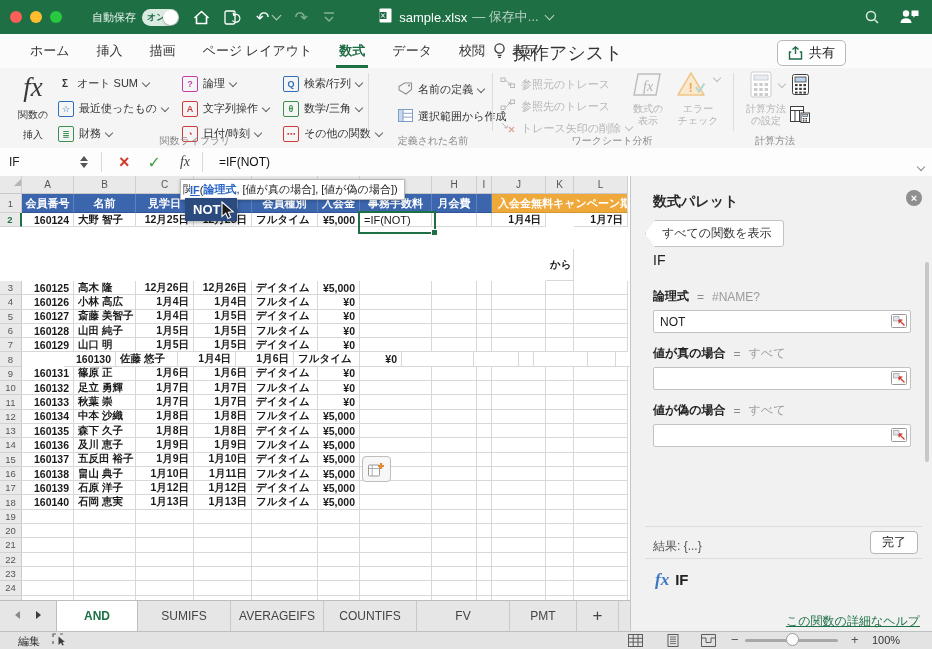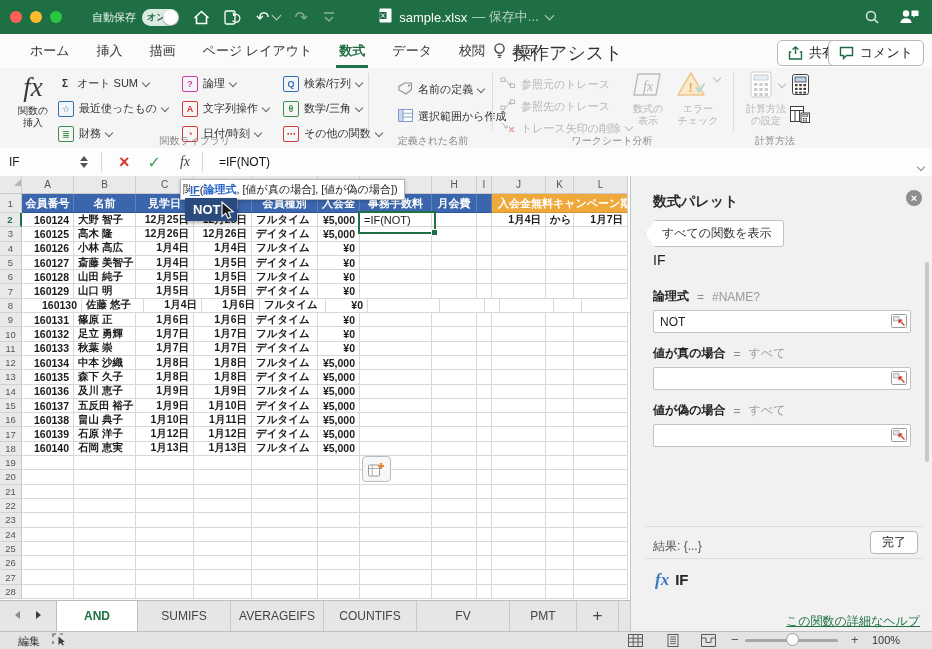--- a/index.html
+++ b/index.html
@@ -31,21 +31,21 @@
   #assist{left:492px;top:41px;display:flex;align-items:center;font-size:18px;color:#333;}
   .pillbtn{height:24px;border:1px solid #b8b8b8;border-radius:5px;background:#fff;display:flex;align-items:center;padding:0 10px;font-size:13px;color:#222;}
   .pillbtn svg{margin-right:6px;}
 
   
   #ribbon{left:0;top:68px;width:932px;height:80px;background:#f5f5f5;border-bottom:1px solid #d6d6d6;}
   .gsep{position:absolute;top:5px;width:1px;height:58px;background:#dcdcdc;}
   .glabel{position:absolute;top:66px;font-size:10px;color:#8a8a8a;white-space:nowrap;transform:translateX(-50%);}
   #insertfx{left:10px;top:4px;width:46px;text-align:center;}
   #insertfx .fxbig{font-family:"Liberation Serif","DejaVu Serif",serif;font-style:italic;font-size:27px;color:#3a3a3a;line-height:30px;}
-  #insertfx .biglbl{font-size:10px;color:#333;white-space:pre-line;line-height:12px;margin-top:3px;}
+  #insertfx .biglbl{font-size:10px;color:#333;white-space:pre-line;line-height:20px;margin-top:3px;}
   #libcols{left:58px;top:3px;display:flex;}
   .libcol{display:flex;flex-direction:column;margin-right:14px;}
   .libbtn{display:flex;align-items:center;height:25px;white-space:nowrap;}
   .libic{width:14px;height:14px;display:flex;align-items:center;justify-content:center;font-size:10px;font-weight:bold;margin-right:5px;}
   .libic.boxed{border:1px solid;border-radius:2px;font-size:9px;}
   .liblbl{font-size:11px;color:#333;}
   .cv{display:inline-block;width:5px;height:5px;border-right:1.4px solid #666;border-bottom:1.4px solid #666;transform:rotate(45deg);margin:-2px 0 0 5px;}
   .cv.gray{border-color:#bdbdbd;}
   .ritem{display:flex;align-items:center;height:22px;white-space:nowrap;font-size:11px;color:#333;}
   .ritem svg{margin-right:5px;}
@@ -211,26 +211,20 @@
         </svg></span>
     <span>操作アシスト</span>
   </div>
   <div class="pillbtn abs" style="right:86px;top:40px">
     <svg width="15" height="14">
         <path d="M7.5 1 v7" stroke="#1e6b43" stroke-width="1.4" fill="none"></path>
         <path d="M4.5 3.6 L7.5 0.9 L10.5 3.6" fill="none" stroke="#1e6b43" stroke-width="1.4"></path>
         <path d="M3.2 6 H1.5 V13 H13.5 V6 H11.8" fill="none" stroke="#1e6b43" stroke-width="1.4"></path>
       </svg>
     <span>共有</span>
-  </div>
-  <div class="pillbtn abs" style="right:8px;top:40px">
-    <svg width="15" height="14">
-        <path d="M1.5 1.5 h12 v8 h-6 l-3 3 v-3 h-3 z" fill="none" stroke="#1e6b43" stroke-width="1.4"></path>
-      </svg>
-    <span>コメント</span>
   </div>
 
   <div id="ribbon" class="abs">
     <div id="insertfx" class="abs">
       <div class="fxbig">fx</div>
       <div class="biglbl">関数の
 挿入</div>
     </div>
     <div id="libcols" class="abs">
         <div class="libcol">
@@ -450,21 +444,21 @@
         <div class="cell rt" style="width: 52px; height: 14.3px;">160124</div>
         <div class="cell l" style="width: 62px; height: 14.3px;">大野 智子</div>
         <div class="cell rt" style="width: 58px; height: 14.3px;">12月25日</div>
         <div class="cell rt" style="width: 58px; height: 14.3px;">12月25日</div>
         <div class="cell l" style="width: 66px; height: 14.3px;">フルタイム</div>
         <div class="cell rt" style="width: 42px; height: 14.3px;">¥5,000</div>
         <div class="cell l fcell" style="width: 72px; height: 14.3px;">=IF(NOT)</div>
         <div class="cell l" style="width: 45px; height: 14.3px;"></div>
         <div class="cell c" style="width: 15px; height: 14.3px;"></div>
         <div class="cell rt" style="width: 54px; height: 14.3px;">1月4日</div>
-        <div class="cell l" style="width: 28px; height: 14px;">から</div>
+        <div class="cell l" style="width: 28px; height: 32px; margin-top: 36px;">から</div>
         <div class="cell rt" style="width: 54px; height: 14.3px;">1月7日</div>
       </div>
       <div class="grow">
         <div class="gut" style="height: 14.3px;">3</div>
         <div class="cell rt" style="width: 52px; height: 14.3px;">160125</div>
         <div class="cell l" style="width: 62px; height: 14.3px;">高木 隆</div>
         <div class="cell rt" style="width: 58px; height: 14.3px;">12月26日</div>
         <div class="cell rt" style="width: 58px; height: 14.3px;">12月26日</div>
         <div class="cell l" style="width: 66px; height: 14.3px;">デイタイム</div>
         <div class="cell rt" style="width: 42px; height: 14.3px;">¥5,000</div>
@@ -530,21 +524,21 @@
         <div class="cell rt" style="width: 42px; height: 14.3px;">¥0</div>
         <div class="cell l" style="width: 72px; height: 14.3px;"></div>
         <div class="cell l" style="width: 45px; height: 14.3px;"></div>
         <div class="cell c" style="width: 15px; height: 14.3px;"></div>
         <div class="cell rt" style="width: 54px; height: 14.3px;"></div>
         <div class="cell l" style="width: 28px; height: 14.3px;"></div>
         <div class="cell rt" style="width: 54px; height: 14.3px;"></div>
       </div>
       <div class="grow">
         <div class="gut" style="height: 14.3px;">8</div>
-        <div class="cell rt" style="width: 60px; height: 14.3px;">160130</div>
+        <div class="cell rt" style="width: 52px; height: 14.3px; margin-left: 42px;">160130</div>
         <div class="cell l" style="width: 62px; height: 14.3px;">佐藤 悠子</div>
         <div class="cell rt" style="width: 58px; height: 14.3px;">1月4日</div>
         <div class="cell rt" style="width: 58px; height: 14.3px;">1月6日</div>
         <div class="cell l" style="width: 66px; height: 14.3px;">フルタイム</div>
         <div class="cell rt" style="width: 42px; height: 14.3px;">¥0</div>
         <div class="cell l" style="width: 72px; height: 14.3px;"></div>
         <div class="cell l" style="width: 45px; height: 14.3px;"></div>
         <div class="cell c" style="width: 15px; height: 14.3px;"></div>
         <div class="cell rt" style="width: 54px; height: 14.3px;"></div>
         <div class="cell l" style="width: 28px; height: 14.3px;"></div>

